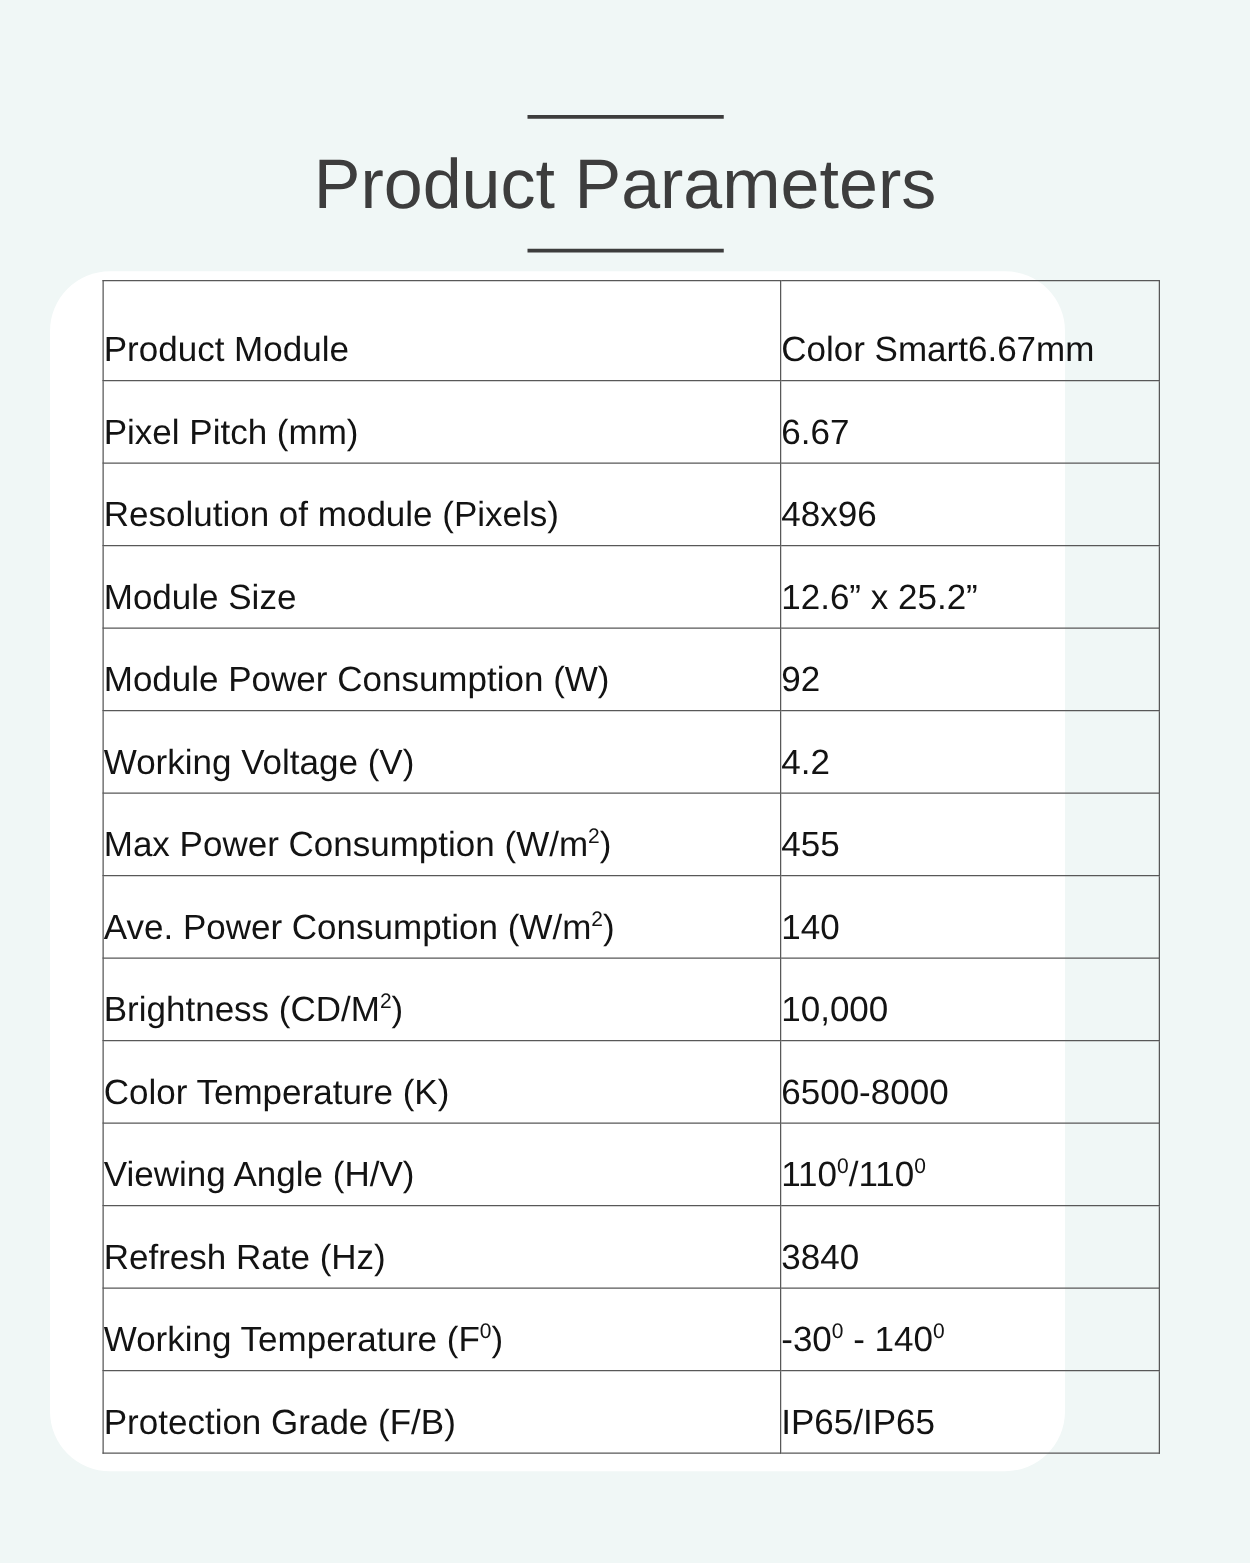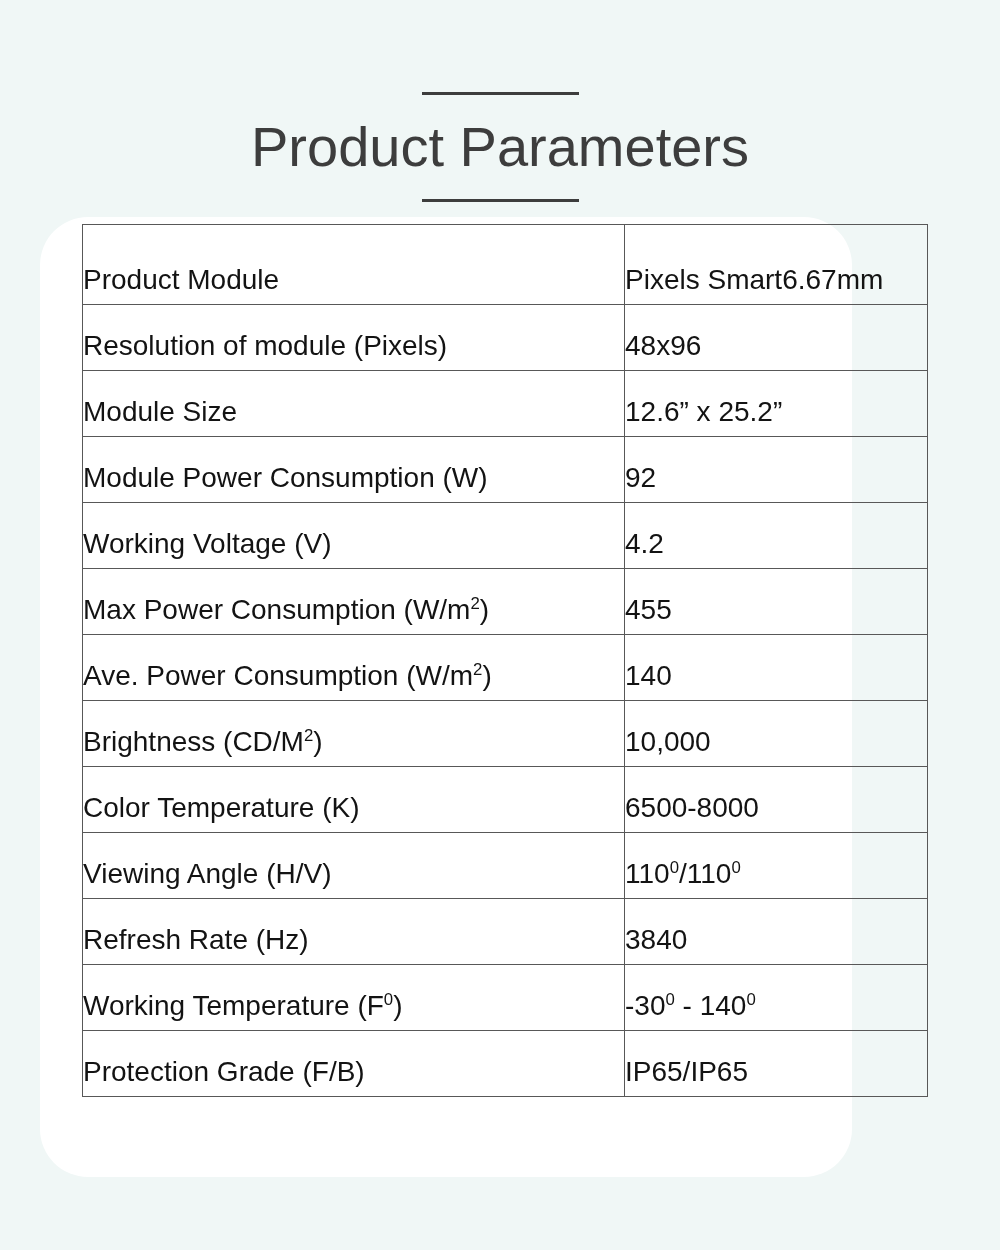--- a/index.html
+++ b/index.html
@@ -89,21 +89,25 @@
   <span class="title-line"></span>
   <h1 class="page-title">Product Parameters</h1>
   <span class="title-line"></span>
 </div>
 
 <div class="card">
   <table class="params">
     <tbody>
         <tr>
           <td class="label-cell">Product Module</td>
-          <td class="value-cell">Pixels Smart6.67mm</td>
+          <td class="value-cell">Color Smart6.67mm</td>
+        </tr>
+        <tr>
+          <td class="label-cell">Pixel Pitch (mm)</td>
+          <td class="value-cell">6.67</td>
         </tr>
         <tr>
           <td class="label-cell">Resolution of module (Pixels)</td>
           <td class="value-cell">48x96</td>
         </tr>
         <tr>
           <td class="label-cell">Module Size</td>
           <td class="value-cell">12.6” x 25.2”</td>
         </tr>
         <tr>

